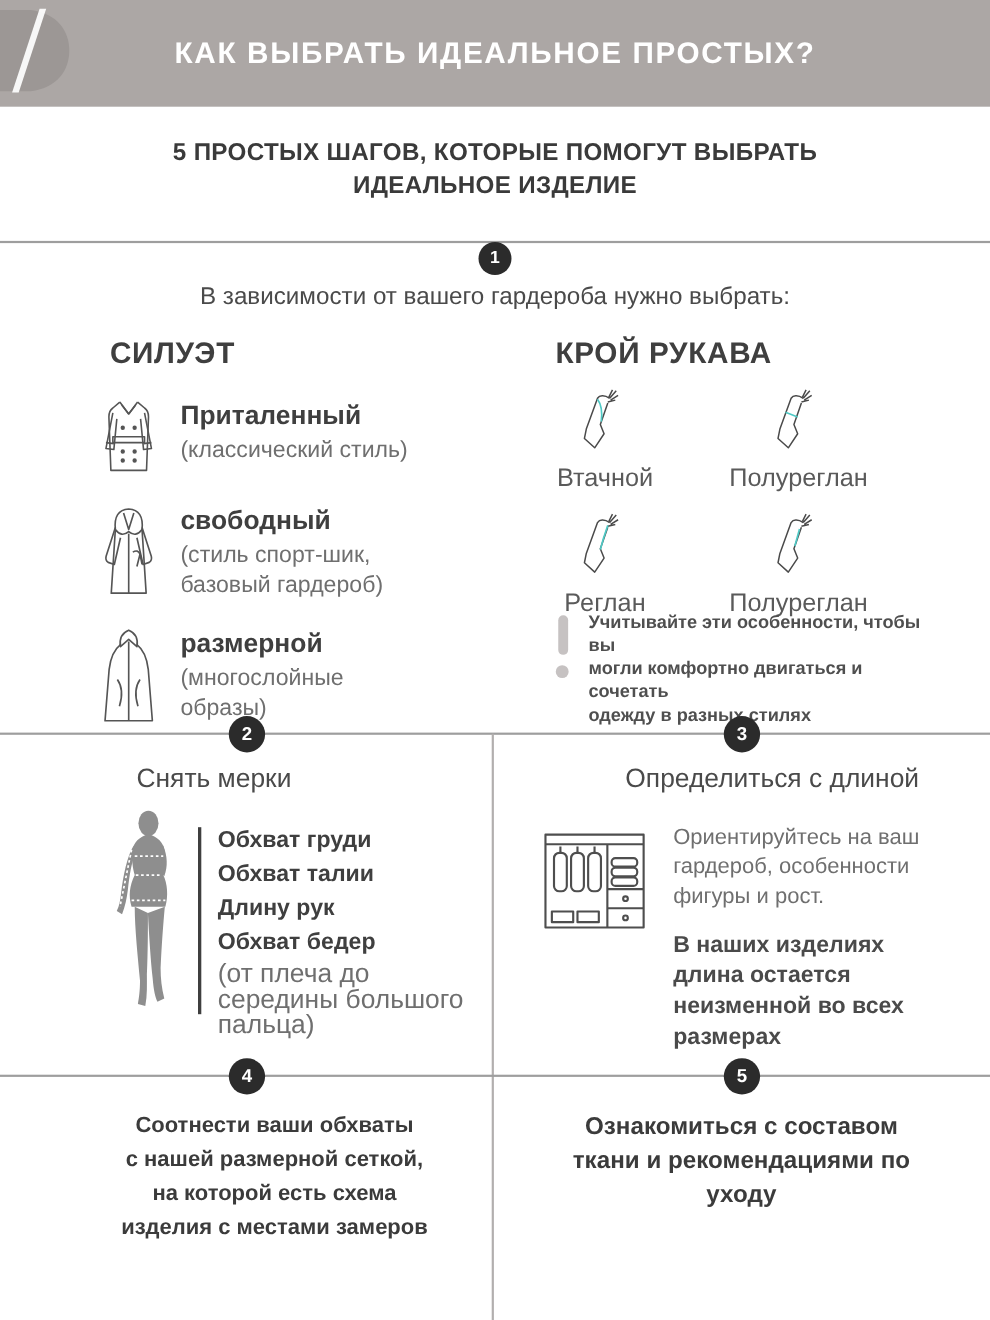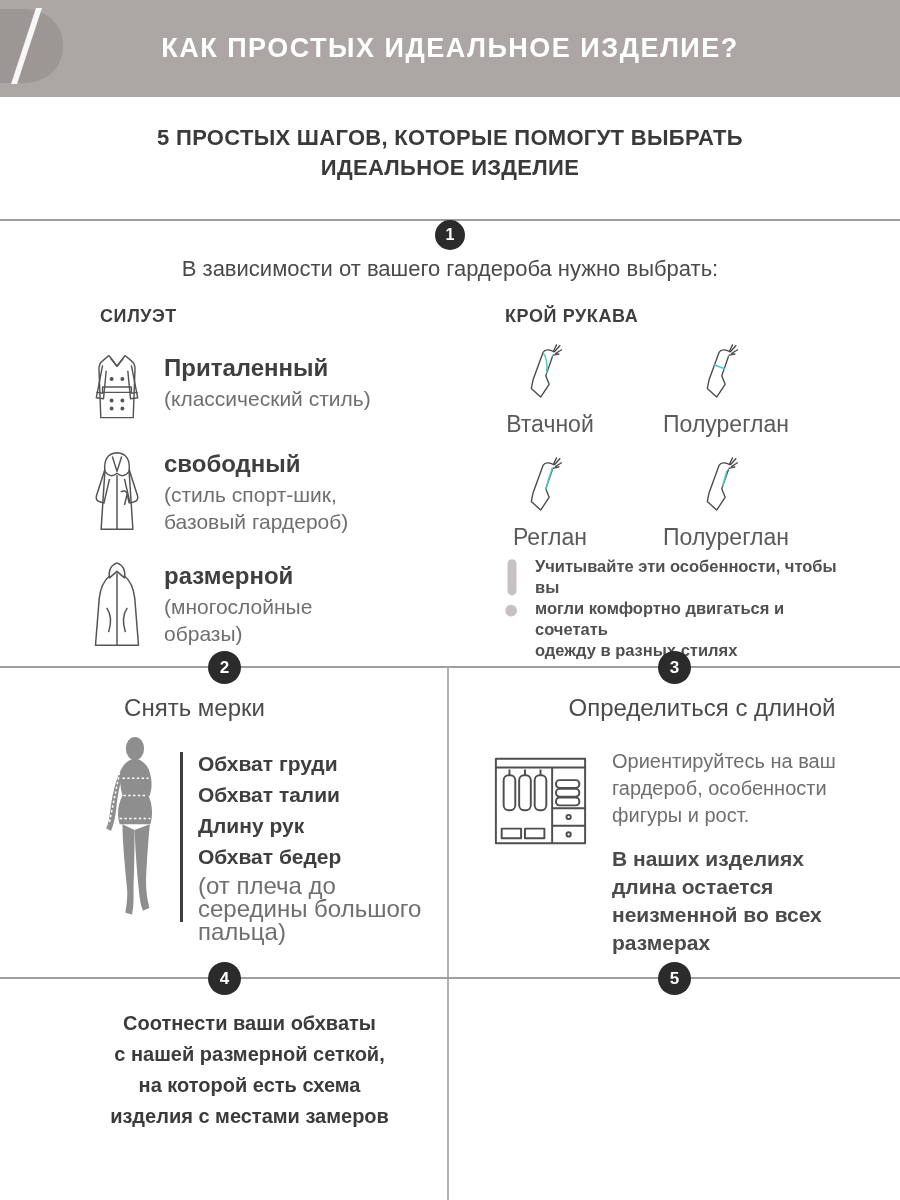--- a/index.html
+++ b/index.html
@@ -32,21 +32,21 @@
   .badge.b2{left:208px;top:651px;width:33px;height:33px;font-size:17px;}
   .badge.b3{left:658px;top:651px;width:33px;height:33px;font-size:17px;}
   .badge.b4{left:208px;top:962px;width:33px;height:33px;font-size:17px;}
   .badge.b5{left:658px;top:962px;width:33px;height:33px;font-size:17px;}
   .lead{
     position:absolute;left:0;top:256px;width:900px;text-align:center;
     color:#4a4a4a;font-size:22px;
   }
   
   .sil-col{position:absolute;left:88px;top:306px;width:370px;}
-  .col-heading{font-size:18px;font-weight:bold;color:#3f3f3f;letter-spacing:.6px;margin-left:12px;}
+  .col-heading{font-size:27px;font-weight:bold;color:#3f3f3f;letter-spacing:.6px;margin-left:12px;}
   .coat-row{display:flex;align-items:flex-start;margin-top:24px;}
   .coat-icon{width:58px;flex:0 0 58px;display:flex;justify-content:center;}
   .coat-text{margin-left:18px;margin-top:2px;}
   .coat-title{font-size:24px;font-weight:bold;color:#3f3f3f;line-height:29px;}
   .coat-sub{font-size:21px;color:#6f6f6f;line-height:27px;margin-top:3px;}
   
   .sleeve-col{position:absolute;left:462px;top:306px;width:380px;}
   .sleeve-grid{display:grid;grid-template-columns:176px 176px;margin-top:14px;row-gap:16px;}
   .sleeve-cell{text-align:center;}
   .sleeve-cell svg{display:block;margin:0 auto;}
@@ -77,21 +77,21 @@
 
 <div class="canvas">
 
   <div class="header">
     <span class="logo">
       <svg width="66" height="74" viewBox="0 0 66 74">
         <path d="M0 0 L28 0 C52 3 63 19 63 37 C63 55 52 71 28 74 L0 74 Z" fill="#9c9795"></path>
         <polygon points="36,-1 42,-1 17,75 11,75" fill="#ffffff" opacity="0.92"></polygon>
       </svg>
     </span>
-    <div class="header-title">КАК ПРОСТЫХ ИДЕАЛЬНОЕ ИЗДЕЛИЕ?</div>
+    <div class="header-title">КАК ВЫБРАТЬ ИДЕАЛЬНОЕ ПРОСТЫХ?</div>
   </div>
 
   <div class="intro preline">5 ПРОСТЫХ ШАГОВ, КОТОРЫЕ ПОМОГУТ ВЫБРАТЬ
 ИДЕАЛЬНОЕ ИЗДЕЛИЕ</div>
 
   <div class="hline" style="top:219px"></div>
   <div class="badge b1">1</div>
   <div class="lead">В зависимости от вашего гардероба нужно выбрать:</div>
 
   <div class="sil-col">
@@ -286,14 +286,17 @@
 размерах</div>
   </div>
 
   <div class="hline" style="top:977px"></div>
   <div class="badge b4">4</div>
   <div class="badge b5">5</div>
   <div class="s4-text preline">Соотнести ваши обхваты
 с нашей размерной сеткой,
 на которой есть схема
 изделия с местами замеров</div>
+  <div class="s5-text preline">Ознакомиться с составом
+ткани и рекомендациями по
+уходу</div>
 
 </div>
 
 </body></html>

